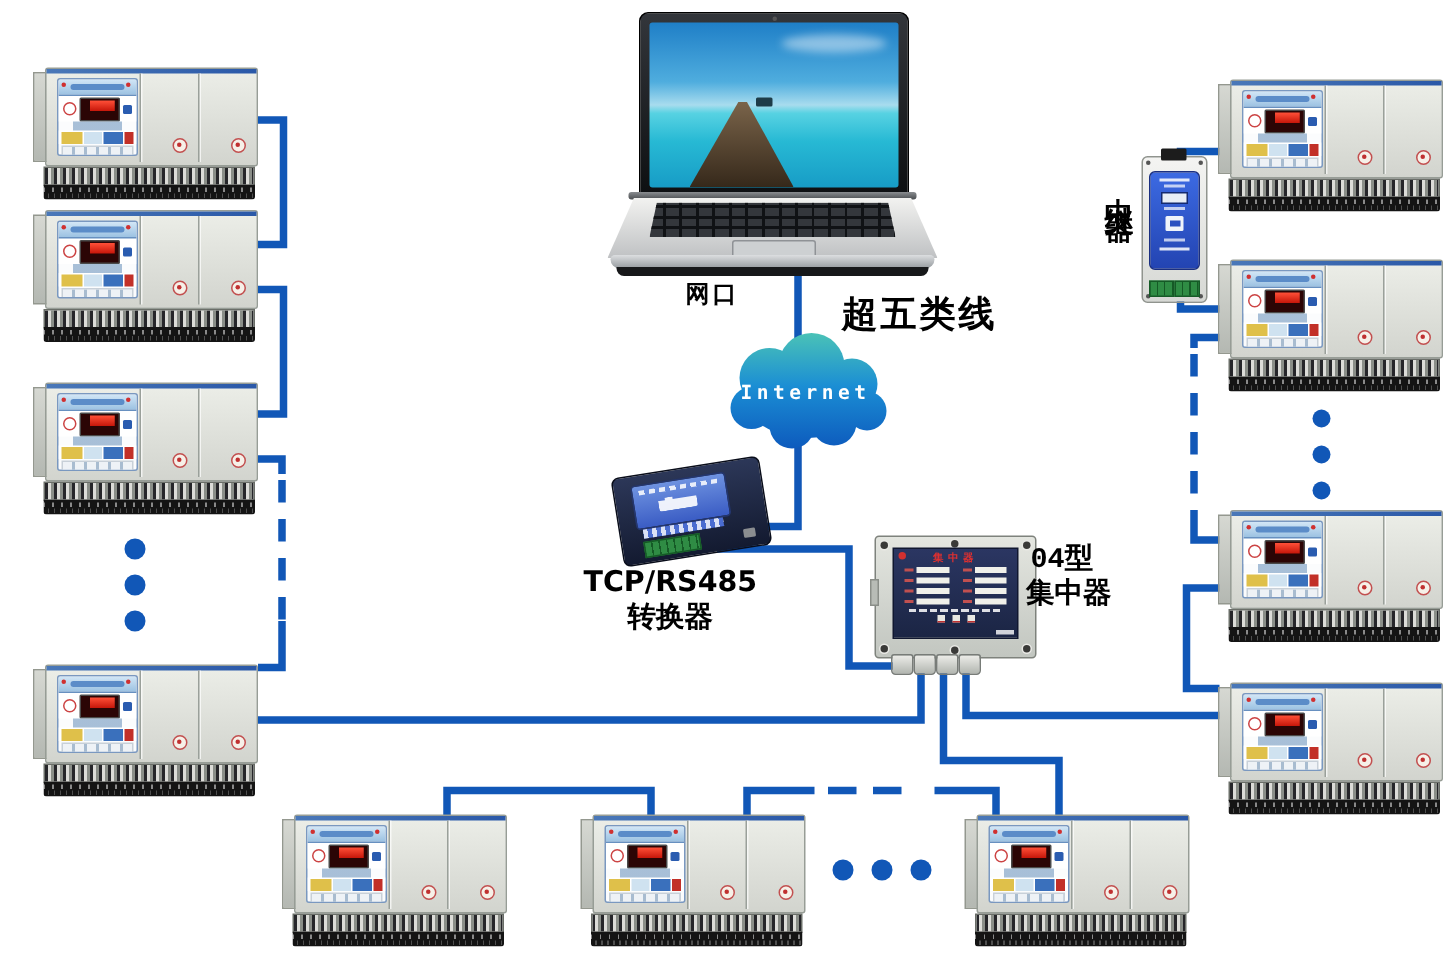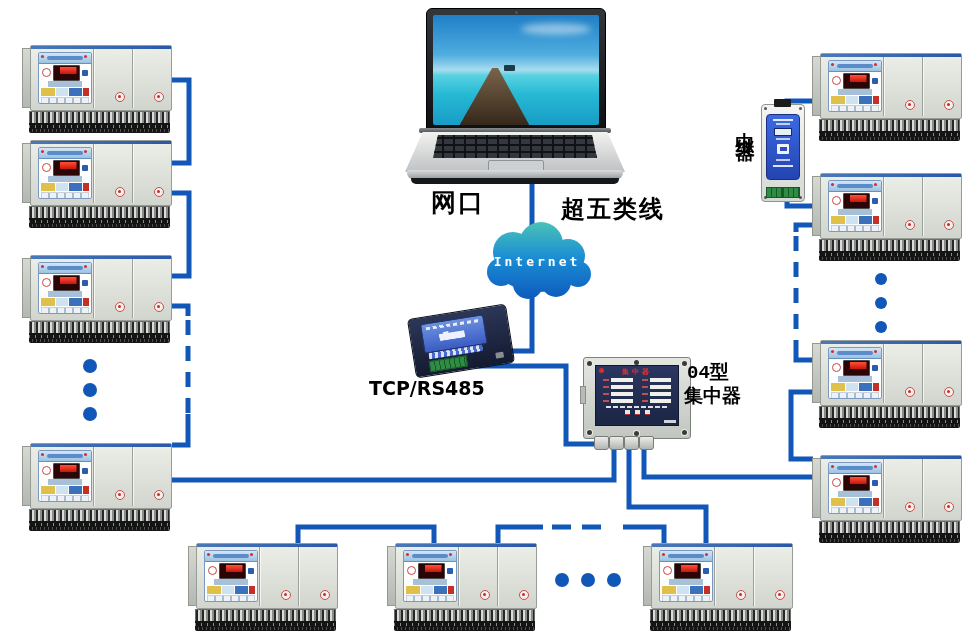--- a/index.html
+++ b/index.html
@@ -129,23 +129,23 @@
   .m-seal:after{content:"";position:absolute;left:2px;top:2px;width:3px;height:3px;border-radius:50%;background:#c03030;}
   .p2{left:60%;bottom:8px;} .p3{right:7px;bottom:8px;}
   .m-terms{position:absolute;left:7px;right:2px;top:66px;height:11px;border:1px solid #6a6e68;
     background:repeating-linear-gradient(90deg,#26262a 0 2px,#dcdcd8 2px 4px,#8a8e88 4px 6px);}
   .m-base{position:absolute;left:7px;right:2px;top:78px;height:10px;background:#141414;border-radius:0 0 2px 2px;
     background-image:repeating-linear-gradient(90deg,rgba(255,255,255,.5) 0 1px,transparent 1px 6px),
                      repeating-linear-gradient(90deg,transparent 0 3px,rgba(255,255,255,.25) 3px 4px);
     background-size:100% 3px,100% 3px;background-position:0 2px,0 6px;background-repeat:repeat-x;}
 
   
-  .lbl-port{left:431px;top:186px;font-size:25px;letter-spacing:2px;}
+  .lbl-port{left:457px;top:186px;font-size:16px;letter-spacing:2px;}
   .lbl-cable{left:561px;top:193px;font-size:24px;letter-spacing:2px;font-family:Liberation Serif, serif;}
-  .lbl-conv{left:369px;top:377px;font-size:19px;line-height:23px;text-align:center;}
+  .lbl-conv{left:389px;top:377px;font-size:19px;line-height:23px;text-align:center;}
   .lbl-conc{left:684px;top:362px;font-size:19px;line-height:22px;}
   .lbl-conc div:first-child{padding-left:3px;font-family:Liberation Mono, monospace;}
   .lbl-rep{left:733px;top:116px;font-size:19px;writing-mode:vertical-rl;text-orientation:upright;letter-spacing:6px;}
 </style>
 </head>
 <body>
 
 <div id="stage">
 
   <svg id="wires" width="970" height="644" viewBox="0 0 970 644">
@@ -610,20 +610,21 @@
       <span class="m-seal p3"></span>
     </div>
     <div class="m-terms"></div>
     <div class="m-base"></div>
   </div>
 
   <div class="lbl lbl-port">网口</div>
   <div class="lbl lbl-cable">超五类线</div>
   <div class="lbl lbl-conv">
     <div>TCP/RS485</div>
+    <div>转换器</div>
   </div>
   <div class="lbl lbl-conc">
     <div>04型</div>
     <div>集中器</div>
   </div>
   <div class="lbl lbl-rep">中继器</div>
 
 </div>
 
 </body></html>

